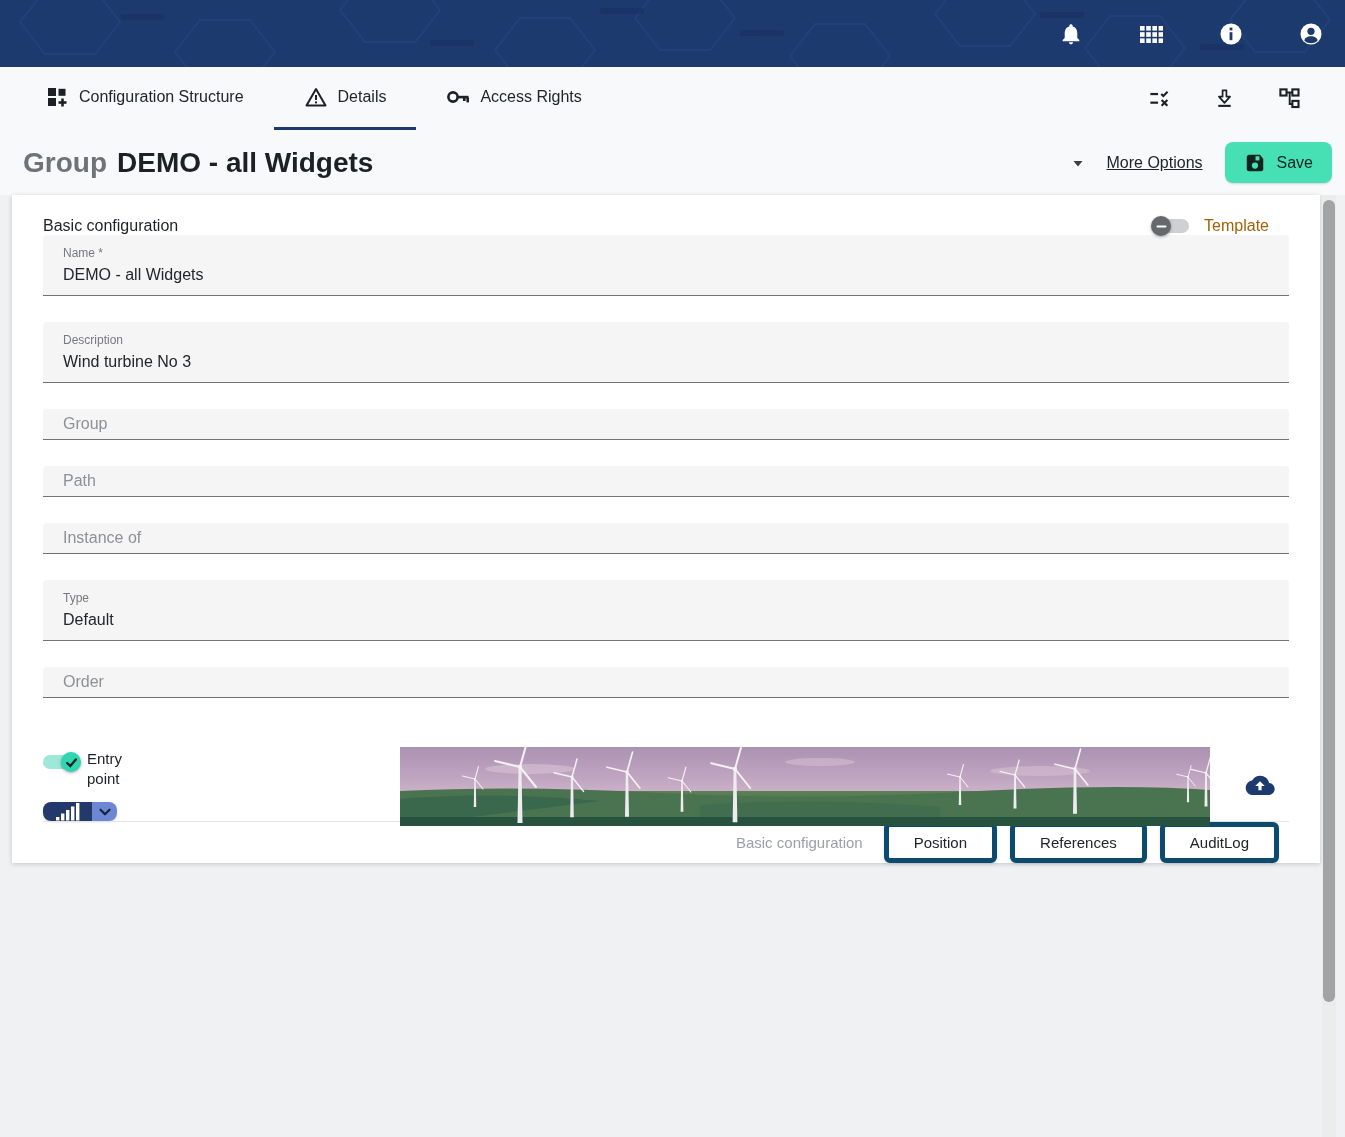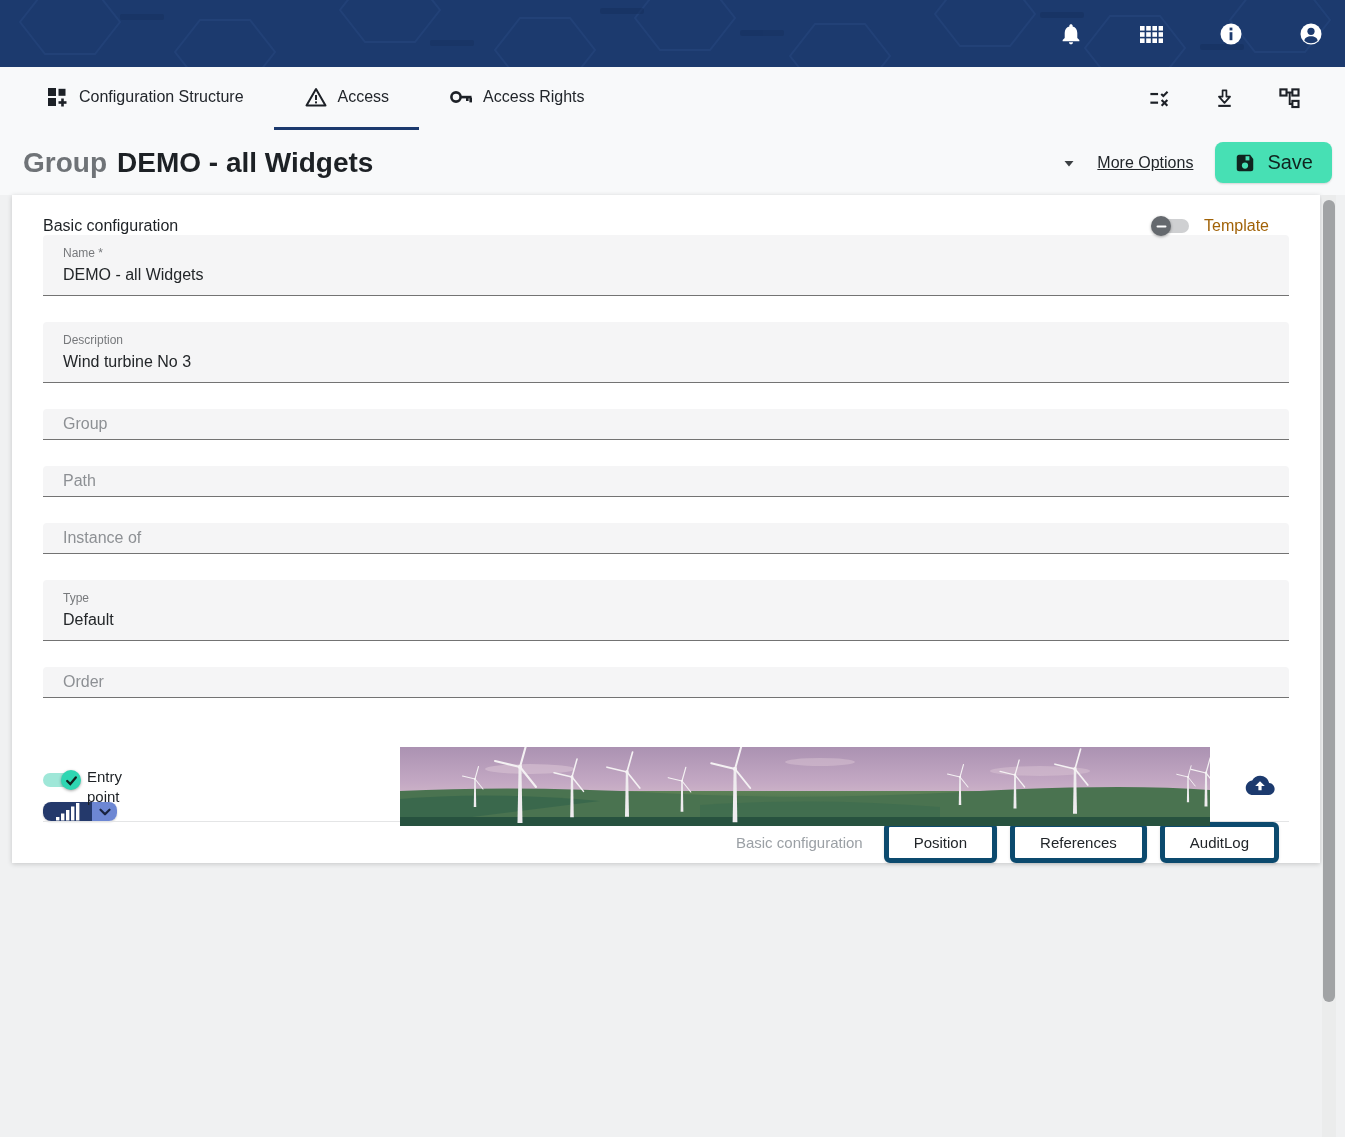--- a/index.html
+++ b/index.html
@@ -25,21 +25,21 @@
 
   
   .titlerow { height:65px; background:#f8f9fa; display:flex; align-items:center; }
   .page-title { margin-left:23px; font-size:28px; }
   .page-title .prefix { color:#6f7377; }
   .page-title .name { color:#1d2125; margin-left:10px; }
   .titlerow-right { margin-left:auto; display:flex; align-items:center; }
   .caret-btn { width:24px; height:24px; cursor:pointer; }
   .more-options { margin-left:16px; margin-right:22px; font-size:16px; color:#212529; cursor:pointer;text-decoration:underline; }
   .save-btn { display:flex; align-items:center; gap:11px; background:#47e0b4; border:none; border-radius:8px; height:41px; padding:0 19px; margin-right:13px; cursor:pointer; box-shadow:0 1px 2px rgba(0,0,0,.15); }
-  .save-btn span { font-size:20px; color:#10241f; font-weight:500; }
+  .save-btn span { font-size:16px; color:#10241f; font-weight:500; }
 
   
   .card { position:relative; margin:0 25px 0 12px; height:668px; background:#ffffff; box-shadow:0 1px 5px rgba(0,0,0,.18); padding:0 31px; display:flex; flex-direction:column; }
 
   .section-row { margin-top:22px; height:32px; display:flex; align-items:center; justify-content:space-between; }
   .section-title { font-size:16px; font-weight:500; color:#1d2125; }
   .toggle-wrap { display:flex; align-items:center; gap:15px; margin-right:20px; cursor:pointer; }
   .toggle-label { font-size:16px; color:#a16207; }
 
   .switch { position:relative; width:36px; height:14px; border-radius:7px; }
@@ -52,21 +52,21 @@
   
   .field { height:69px; margin-bottom:26px; background:#f5f5f6; border-bottom:1px solid #737373; border-radius:4px 4px 0 0; padding:11px 20px; cursor:text; }
   .field:first-of-type { margin-top:19px; }
   .field .flabel { font-size:12px; color:#77797c; margin-bottom:6px; }
   .field .fvalue { font-size:16px; color:#232629; }
   .field.empty { display:flex; align-items:center; padding-top:0; padding-bottom:0; }
   .field.empty .flabel { font-size:16px; color:#8d9094; margin:0; }
 
   
   .entry-row { position:relative; margin-top:23px; height:79px; }
-  .entry-toggle { position:absolute; left:0; top:26px; display:flex; align-items:flex-start; gap:8px; cursor:pointer; }
+  .entry-toggle { position:absolute; left:0; top:8px; display:flex; align-items:flex-start; gap:8px; cursor:pointer; }
   .entry-label { font-size:15px; color:#1d2125; width:46px; line-height:1.35; margin-top:-6px; }
   .wind-img { position:absolute; left:357px; top:0; width:810px; height:79px; display:block; }
   .upload-btn { position:absolute; right:14px; top:24px; width:30px; height:28px; cursor:pointer; }
 
   
   .split-btn { margin-top:20px; width:74px; height:43px; display:flex; border-radius:8px; overflow:hidden; box-shadow:0 1px 2px rgba(0,0,0,.2); cursor:pointer; }
   .split-main { width:49px; background:#24396b; display:flex; align-items:center; justify-content:center; }
   .split-arrow { width:25px; background:#6d87d3; display:flex; align-items:center; justify-content:center; }
 
   
@@ -150,21 +150,21 @@
         </g>
       </svg>
       <span>Configuration Structure</span>
     </div>
     <div class="tab active">
       <svg class="ticon" viewBox="0 0 24 24">
         <path d="M12 4 2.5 20.5h19z" fill="none" stroke="#1d2127" stroke-width="2" stroke-linejoin="round"></path>
         <rect x="11" y="10" width="2" height="5" fill="#1d2127"></rect>
         <rect x="11" y="16.4" width="2" height="2" fill="#1d2127"></rect>
       </svg>
-      <span>Access</span>
+      <span>Details</span>
     </div>
     <div class="tab">
       <svg class="ticon" viewBox="0 0 24 24">
         <circle cx="7" cy="12" r="4.6" fill="none" stroke="#1d2127" stroke-width="2.6"></circle>
         <rect x="11" y="10.8" width="11.5" height="2.6" fill="#1d2127"></rect>
         <rect x="17" y="12.6" width="2.6" height="3.4" fill="#1d2127"></rect>
         <rect x="20.4" y="12.6" width="2.6" height="4.8" fill="#1d2127"></rect>
       </svg>
       <span>Access Rights</span>
     </div>

